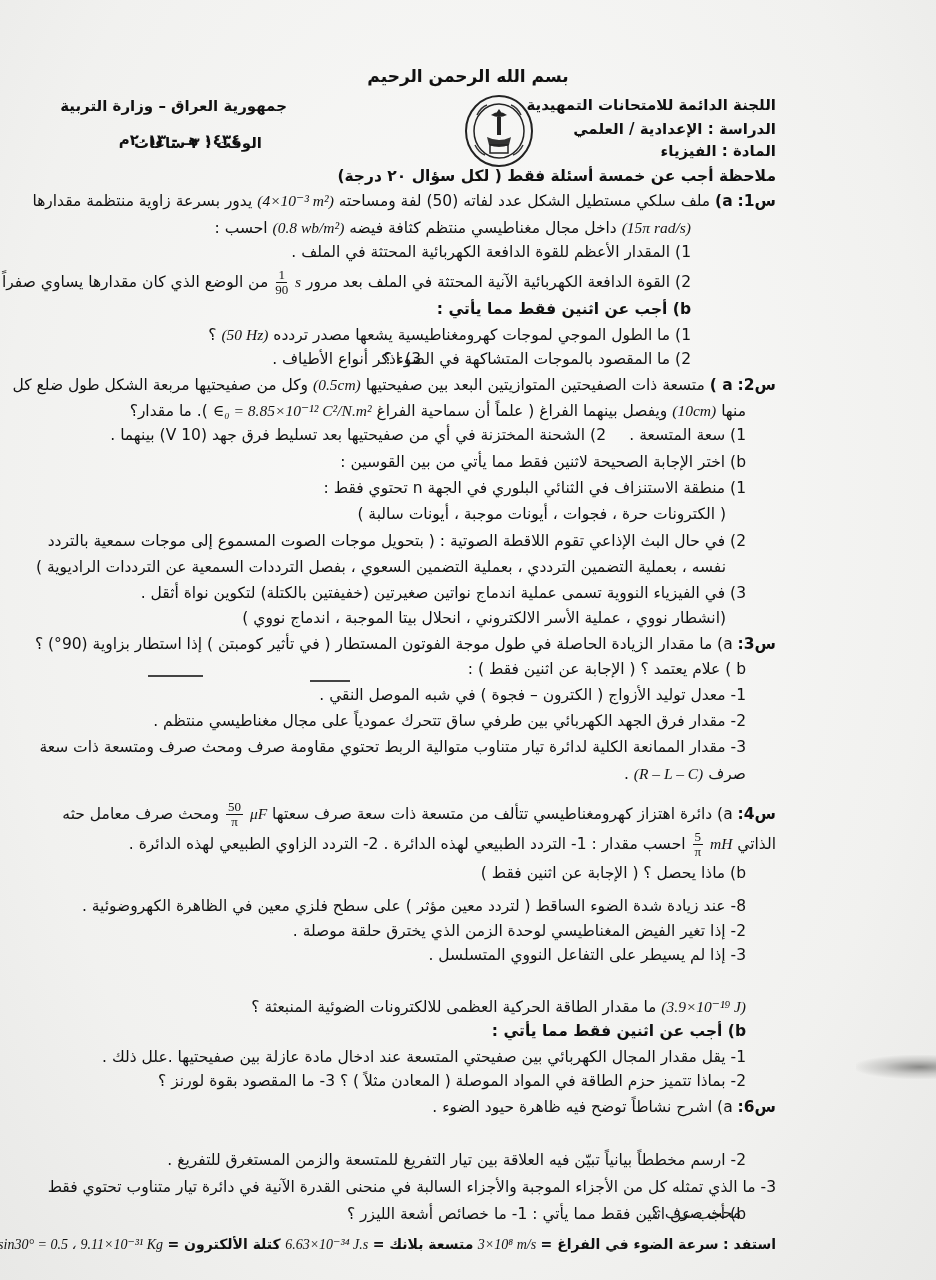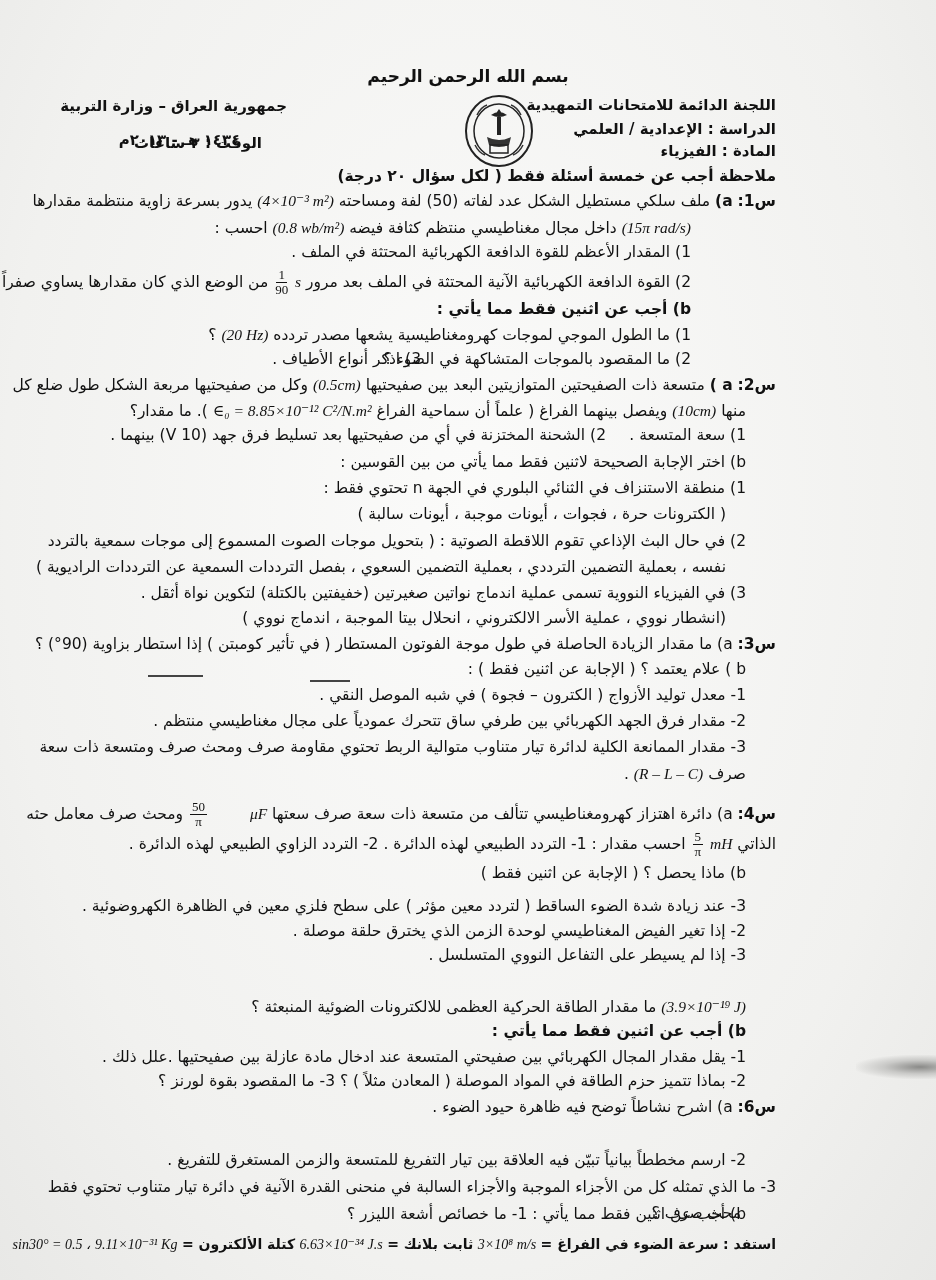--- a/index.html
+++ b/index.html
@@ -70,21 +70,21 @@
     <span class="ltr" style="font-style:italic;">s</span>
     <span class="frac">
         <span class="n">1</span>
         <span>90</span>
       </span>
     <span>من الوضع الذي كان مقدارها يساوي صفراً .</span>
   </div>
   <div class="abs txt rtl b" style="right:245px; top:302px;">b) أجب عن اثنين فقط مما يأتي :</div>
   <div class="abs txt rtl" style="right:245px; top:327px;">
     <span>1) ما الطول الموجي لموجات كهرومغناطيسية يشعها مصدر تردده</span>
-    <span class="ltr">(20 Hz)</span>
+    <span class="ltr">(50 Hz)</span>
     <span>؟</span>
   </div>
   <div class="abs txt rtl" style="right:245px; top:352px;">2) ما المقصود بالموجات المتشاكهة في الضوء ؟</div>
   <div class="abs txt rtl" style="right:515px; top:352px;">3) اذكر أنواع الأطياف .</div>
 
   <div class="abs txt rtl" style="right:160px; top:377px;">
     <span class="b">س2:</span>
     <span class="b">a )</span>
     <span>متسعة ذات الصفيحتين المتوازيتين البعد بين صفيحتيها</span>
     <span class="ltr">(0.5cm)</span>
@@ -119,38 +119,38 @@
   <div class="abs txt rtl" style="right:190px; top:740px;">3- مقدار الممانعة الكلية لدائرة تيار متناوب متوالية الربط تحتوي مقاومة صرف ومحث صرف ومتسعة ذات سعة</div>
   <div class="abs txt rtl" style="right:190px; top:766px;">
     <span>صرف</span>
     <span class="ltr">(R – L – C)</span>
     <span>.</span>
   </div>
 
   <div class="abs txt rtl" style="right:160px; top:800px;">
     <span class="b">س4:</span>
     <span>a) دائرة اهتزاز كهرومغناطيسي تتألف من متسعة ذات سعة صرف سعتها</span>
-    <span class="ltr" style="font-style:italic;margin-left:36px;">μF</span>
+    <span class="ltr" style="font-style:italic;">μF</span>
     <span class="frac">
         <span class="n">50</span>
         <span>π</span>
       </span>
     <span>ومحث صرف معامل حثه</span>
   </div>
   <div class="abs txt rtl" style="right:160px; top:830px;">
     <span>الذاتي</span>
     <span class="ltr" style="font-style:italic;">mH</span>
     <span class="frac">
         <span class="n">5</span>
         <span>π</span>
       </span>
     <span>احسب مقدار : 1- التردد الطبيعي لهذه الدائرة .   2- التردد الزاوي الطبيعي لهذه الدائرة .</span>
   </div>
   <div class="abs txt rtl" style="right:190px; top:866px;">b) ماذا يحصل ؟ ( الإجابة عن اثنين فقط )</div>
-  <div class="abs txt rtl" style="right:190px; top:899px;">3- عند زيادة شدة الضوء الساقط ( لتردد معين مؤثر ) على سطح فلزي معين في الظاهرة الكهروضوئية .</div>
+  <div class="abs txt rtl" style="right:190px; top:899px;">8- عند زيادة شدة الضوء الساقط ( لتردد معين مؤثر ) على سطح فلزي معين في الظاهرة الكهروضوئية .</div>
   <div class="abs txt rtl" style="right:190px; top:924px;">2- إذا تغير الفيض المغناطيسي لوحدة الزمن الذي يخترق حلقة موصلة .</div>
   <div class="abs txt rtl" style="right:190px; top:948px;">3- إذا لم يسيطر على التفاعل النووي المتسلسل .</div>
 
   <div class="abs txt rtl" style="right:190px; top:999px;">
     <span class="ltr">(3.9×10⁻¹⁹ J)</span>
     <span>ما مقدار الطاقة الحركية العظمى للالكترونات الضوئية المنبعثة ؟</span>
   </div>
   <div class="abs txt rtl b" style="right:190px; top:1024px;">b) أجب عن اثنين فقط مما يأتي :</div>
   <div class="abs txt rtl" style="right:190px; top:1050px;">1- يقل مقدار المجال الكهربائي بين صفيحتي المتسعة عند ادخال مادة عازلة بين صفيحتيها .علل ذلك .</div>
   <div class="abs txt rtl" style="right:190px; top:1074px;">2- بماذا تتميز حزم الطاقة في المواد الموصلة ( المعادن مثلاً ) ؟  3- ما المقصود بقوة لورنز ؟</div>
@@ -162,20 +162,20 @@
   </div>
   <div class="abs txt rtl" style="right:190px; top:1187px;margin-top:20px;">b) أجب عن اثنين فقط مما يأتي : 1- ما خصائص أشعة الليزر ؟</div>
   <div class="abs txt rtl" style="right:190px; top:1153px;">2- ارسم مخططاً بيانياً تبيّن فيه العلاقة بين تيار التفريغ للمتسعة والزمن المستغرق للتفريغ .</div>
   <div class="abs txt rtl" style="right:160px; top:1180px;">3- ما الذي تمثله كل من الأجزاء الموجبة والأجزاء السالبة في منحنى القدرة الآنية في دائرة تيار متناوب تحتوي فقط</div>
   <div class="abs txt rtl" style="right:195px; top:1206px;">محث صرف ؟</div>
 
   <div class="abs txt rtl" style="right:160px; top:1237px; font-size:14px;">
     <span class="b">استفد :</span>
     <span class="b">سرعة الضوء في الفراغ =</span>
     <span class="ltr">3×10⁸ m/s</span>
-    <span class="b">ثابت بلانك =</span>
+    <span class="b">متسعة بلانك =</span>
     <span class="ltr">6.63×10⁻³⁴ J.s</span>
     <span class="b">كتلة الألكترون =</span>
     <span class="ltr">9.11×10⁻³¹ Kg</span>
     <span class="ltr">sin30° = 0.5 ،</span>
   </div>
 
 </div>
 
 </body></html>

